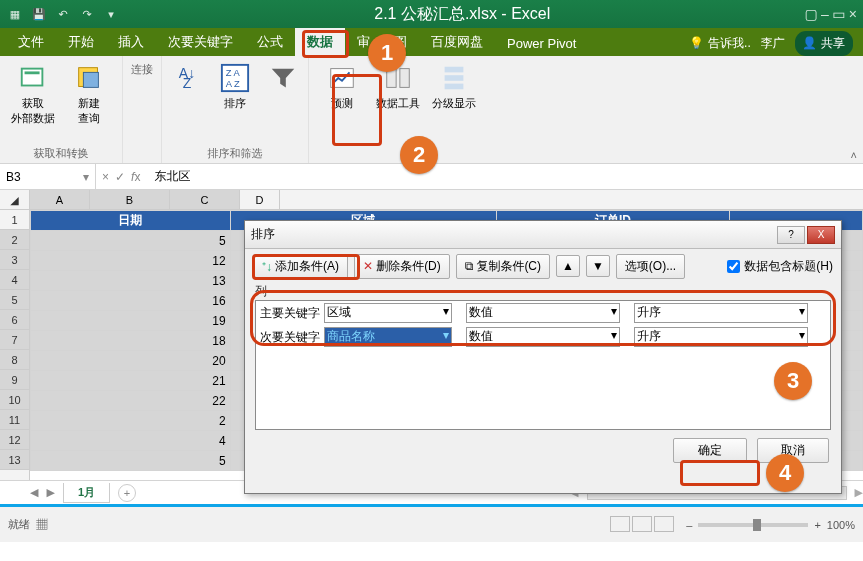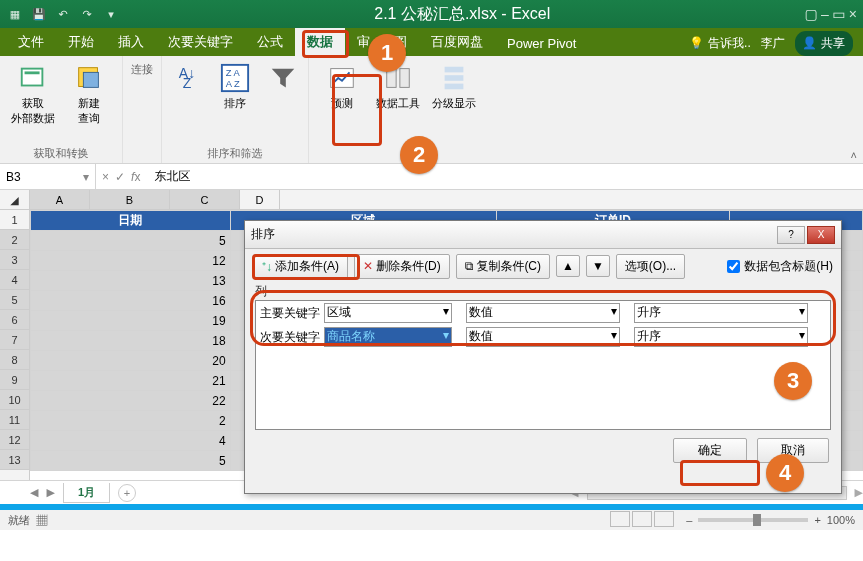--- a/index.html
+++ b/index.html
@@ -34,21 +34,21 @@
 .colhdrs div{border-right:1px solid #ccc;text-align:center;font-size:11px;line-height:20px}
 .colhdrs .sel{background:#d6d6d6}
 table.data{border-collapse:collapse;width:100%}
 table.data td{border:1px solid #d4d4d4;height:20px;font-size:12px;padding:0 4px;white-space:nowrap}
 table.data tr.hdr td{background:#2b5fa8;color:#fff;font-weight:bold;text-align:center}
 table.data tr.sel td{background:#d6d6d6}
 .cA{width:60px;text-align:right}.cB{width:80px;text-align:center}.cC{width:70px;text-align:right}.cD{width:40px}
 .sheet-tabs{height:24px;border-top:1px solid #d4d4d4;display:flex;align-items:center;font-size:11px;padding-left:30px;gap:8px;background:#fff}
 .sheet-tabs .stab{border:1px solid #ccc;border-top:none;padding:2px 14px;background:#fff;font-weight:bold;color:#217346}
 .sheet-tabs .add{width:18px;height:18px;border:1px solid #ccc;border-radius:50%;display:flex;align-items:center;justify-content:center;color:#888}
-.statusbar{height:26px;background:#f1f1f1;border-top:6px solid #0ea5e9;display:flex;align-items:center;font-size:11px;padding:0 8px;color:#555;justify-content:space-between}
+.statusbar{height:38px;background:#f1f1f1;border-top:3px solid #0ea5e9;display:flex;align-items:center;font-size:11px;padding:0 8px;color:#555;justify-content:space-between}
 .statusbar .views span{display:inline-block;width:20px;height:16px;border:1px solid #bbb;margin-left:2px}
 .statusbar .zoom{display:flex;align-items:center;gap:6px}
 .statusbar .zoom .track{width:110px;height:4px;background:#ccc;position:relative}
 .statusbar .zoom .track::after{content:"";position:absolute;left:50%;top:-4px;width:8px;height:12px;background:#888}
 
 .dialog{position:absolute;left:244px;top:220px;width:598px;height:274px;background:#f0f0f0;border:1px solid #7a7a7a;box-shadow:2px 2px 6px rgba(0,0,0,.3);display:flex;flex-direction:column}
 .dialog .dtitle{height:28px;background:linear-gradient(#fdfdfd,#e6e6e6);border-bottom:1px solid #bbb;display:flex;align-items:center;padding:0 6px;font-size:12px}
 .dialog .dtitle .dwin{margin-left:auto;display:flex;gap:2px}
 .dialog .dtitle .dwin span{width:28px;height:18px;text-align:center;border:1px solid #aaa;background:linear-gradient(#f8f8f8,#ddd);font-size:10px;line-height:16px}
 .dialog .dtitle .dwin .close{background:linear-gradient(#e27a6f,#c0392b);color:#fff;border-color:#a03020}

